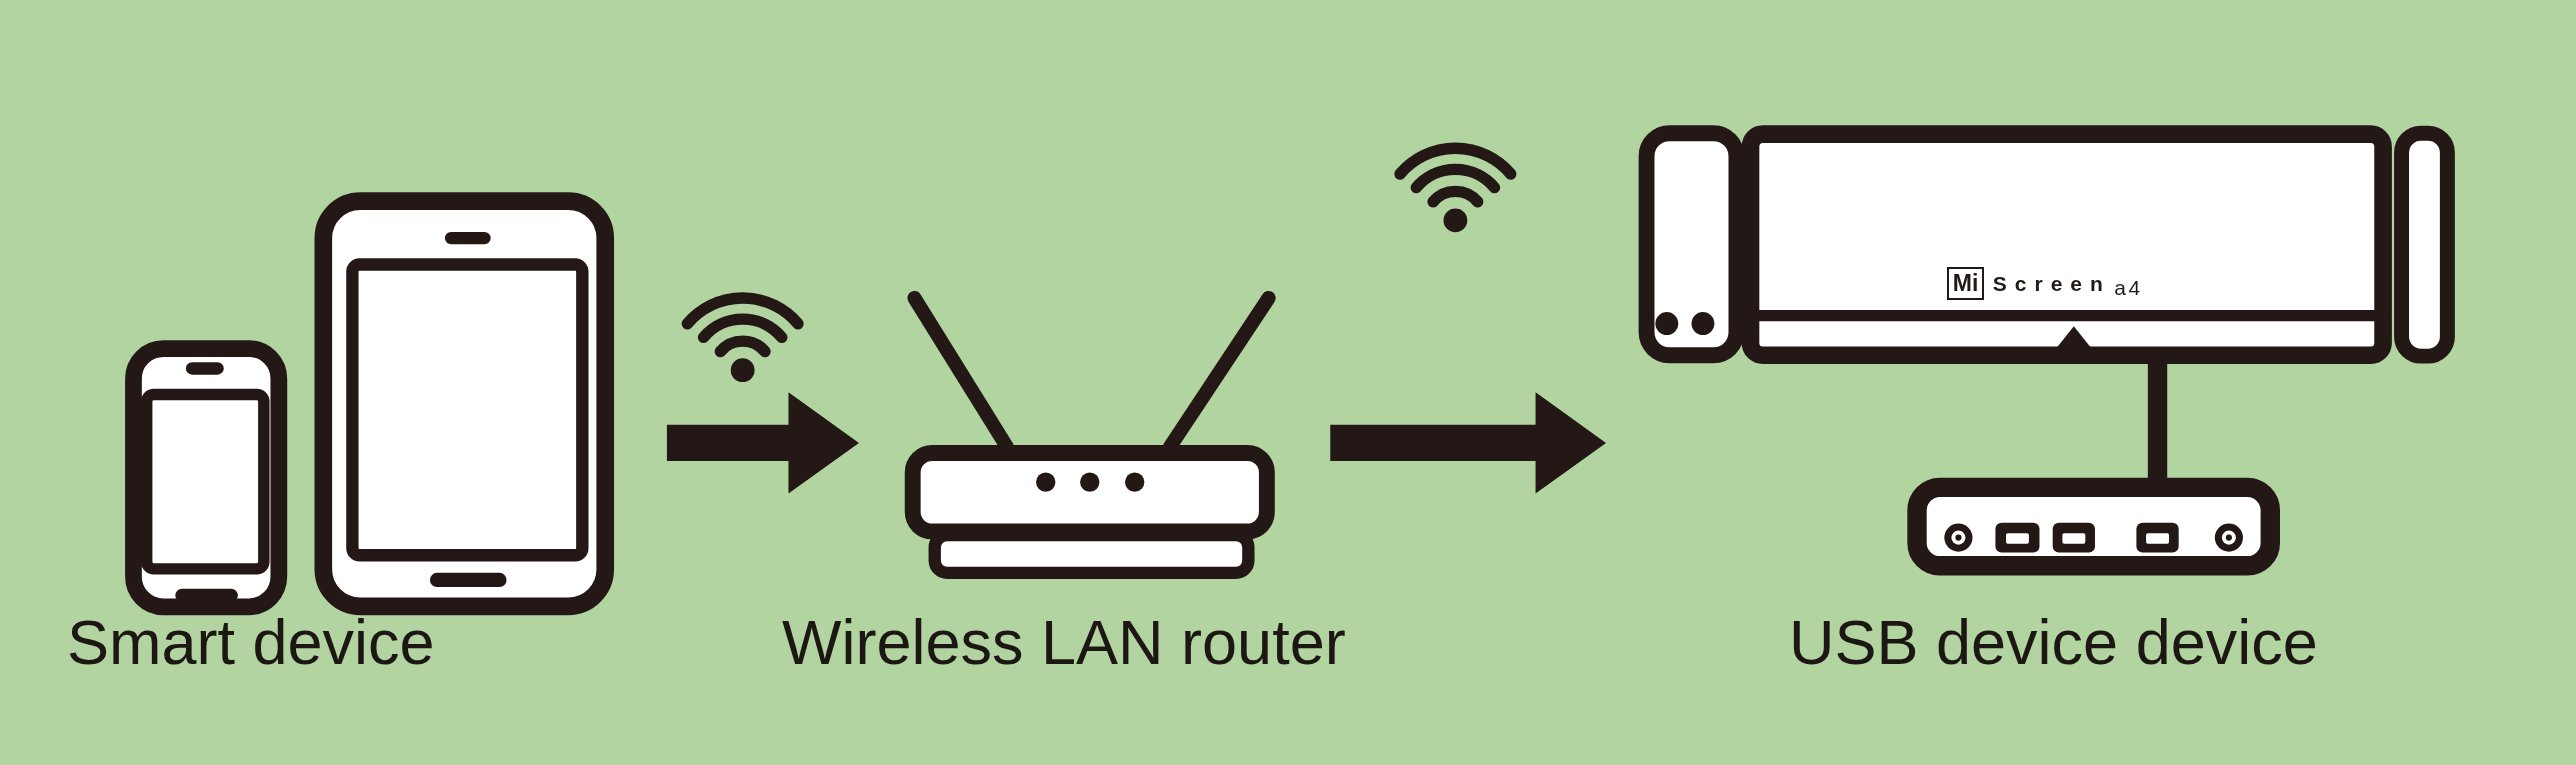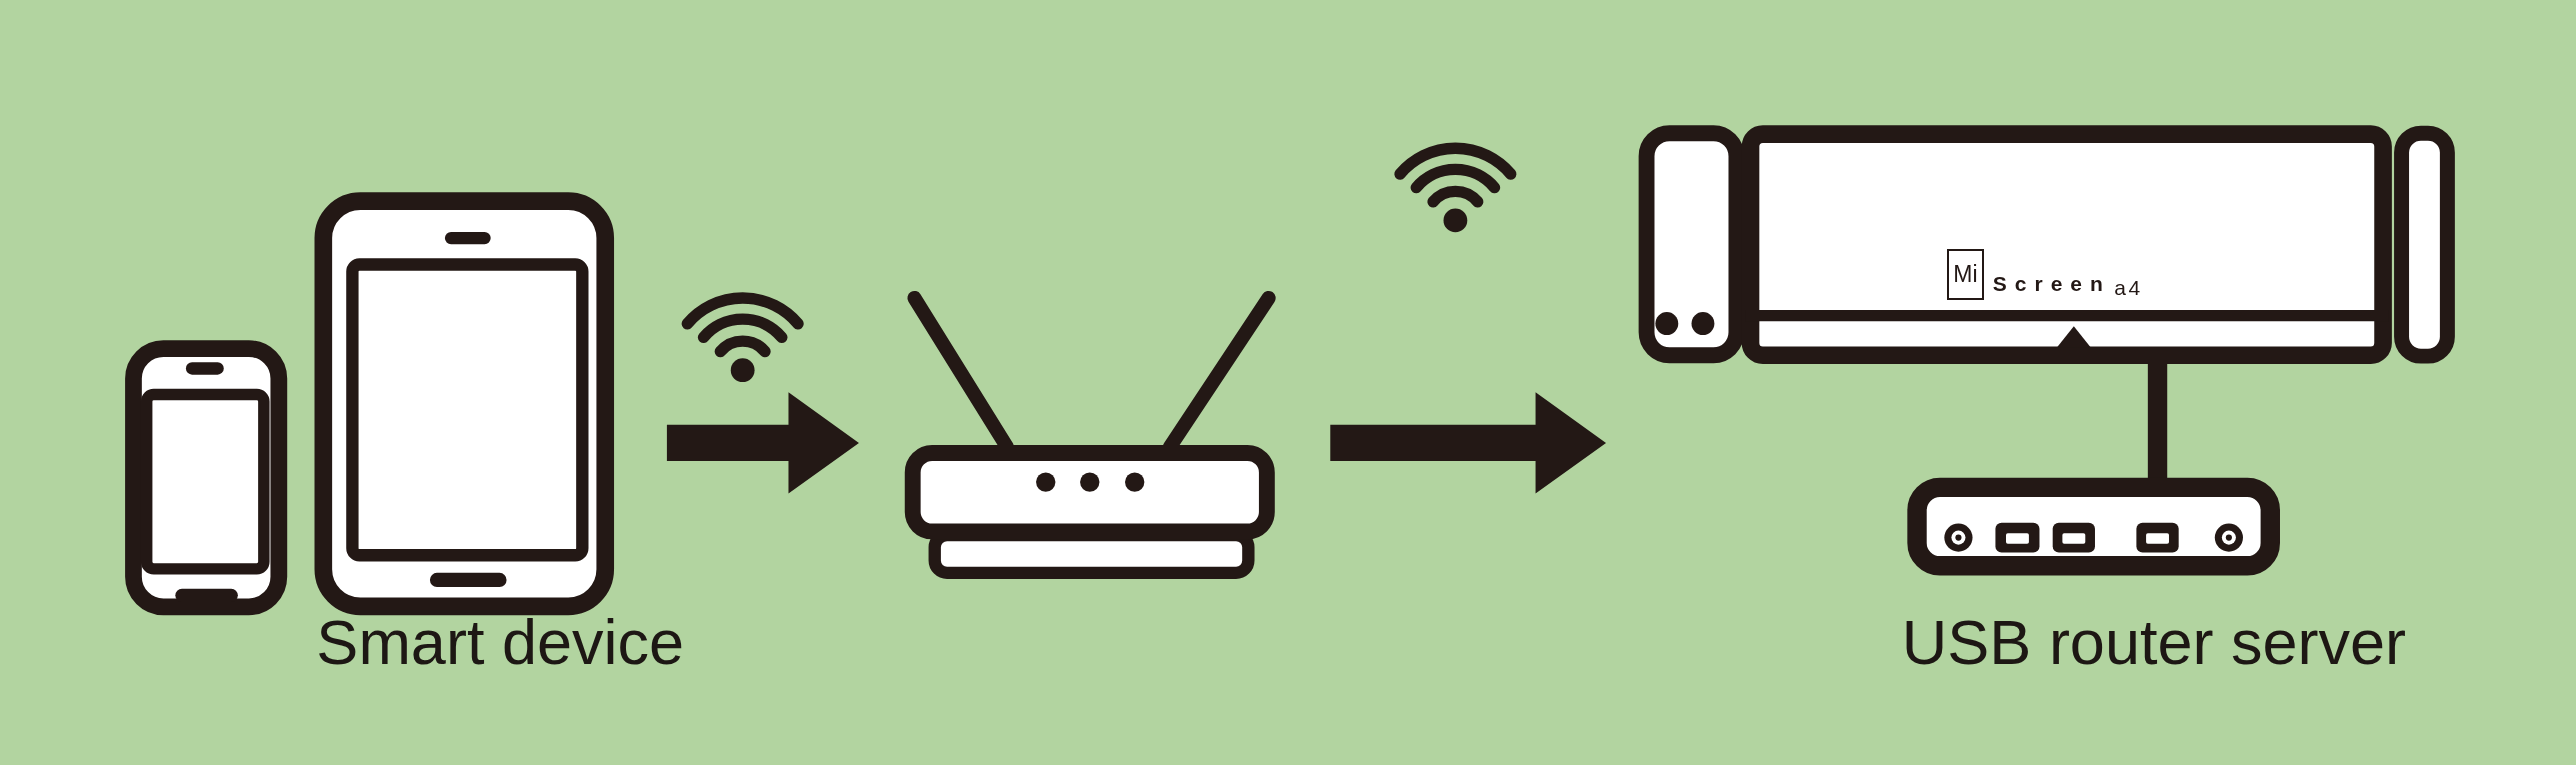--- a/index.html
+++ b/index.html
@@ -23,21 +23,21 @@
     width: 2576px;
     height: 766px;
   }
   .node-label {
     position: absolute;
     top: 610px;
     width: 617px;
     height: 79px;
     font-size: 63px;
     line-height: 64px;
-    text-align: right;
+    text-align: left;
     white-space: nowrap;
     color: #1d1714;
   }
   .label-smart   { left: 67px; }
   .label-router  { left: 782px; }
   .label-usb     { left: 1789px; }
   .conn-label {
     position: absolute;
     left: 1231px;
     top: 239px;
@@ -54,27 +54,27 @@
     top: 265px;
     height: 35px;
     display: flex;
     align-items: flex-end;
     gap: 8.8px;
     color: #231815;
   }
   .logo-mi-box {
     box-sizing: border-box;
     width: 37px;
-    height: 51px;
+    height: 33px;
     border: 2.6px solid #231815;
     display: flex;
     align-items: center;
     justify-content: center;
     font-size: 23px;
-    font-weight: normal;
+    font-weight: bold;
     letter-spacing: 0;
   }
   .logo-screen {
     font-size: 21px;
     line-height: 25.5px;
     font-weight: bold;
     letter-spacing: 8px;
     margin-bottom: 4px;
   }
   .logo-model {
@@ -165,16 +165,17 @@
   </svg>
 
   <div class="device-logo">
     <span class="logo-mi-box">Mi</span>
     <span class="logo-screen">Screen</span>
     <span class="logo-model">a4</span>
   </div>
 
 
   <div class="node-label label-smart">Smart device</div>
-  <div class="node-label label-usb">USB router server</div>
+  <div class="node-label label-router">Wireless LAN router</div>
+  <div class="node-label label-usb">USB device device</div>
 
 </div>
 
 
 </body></html>

